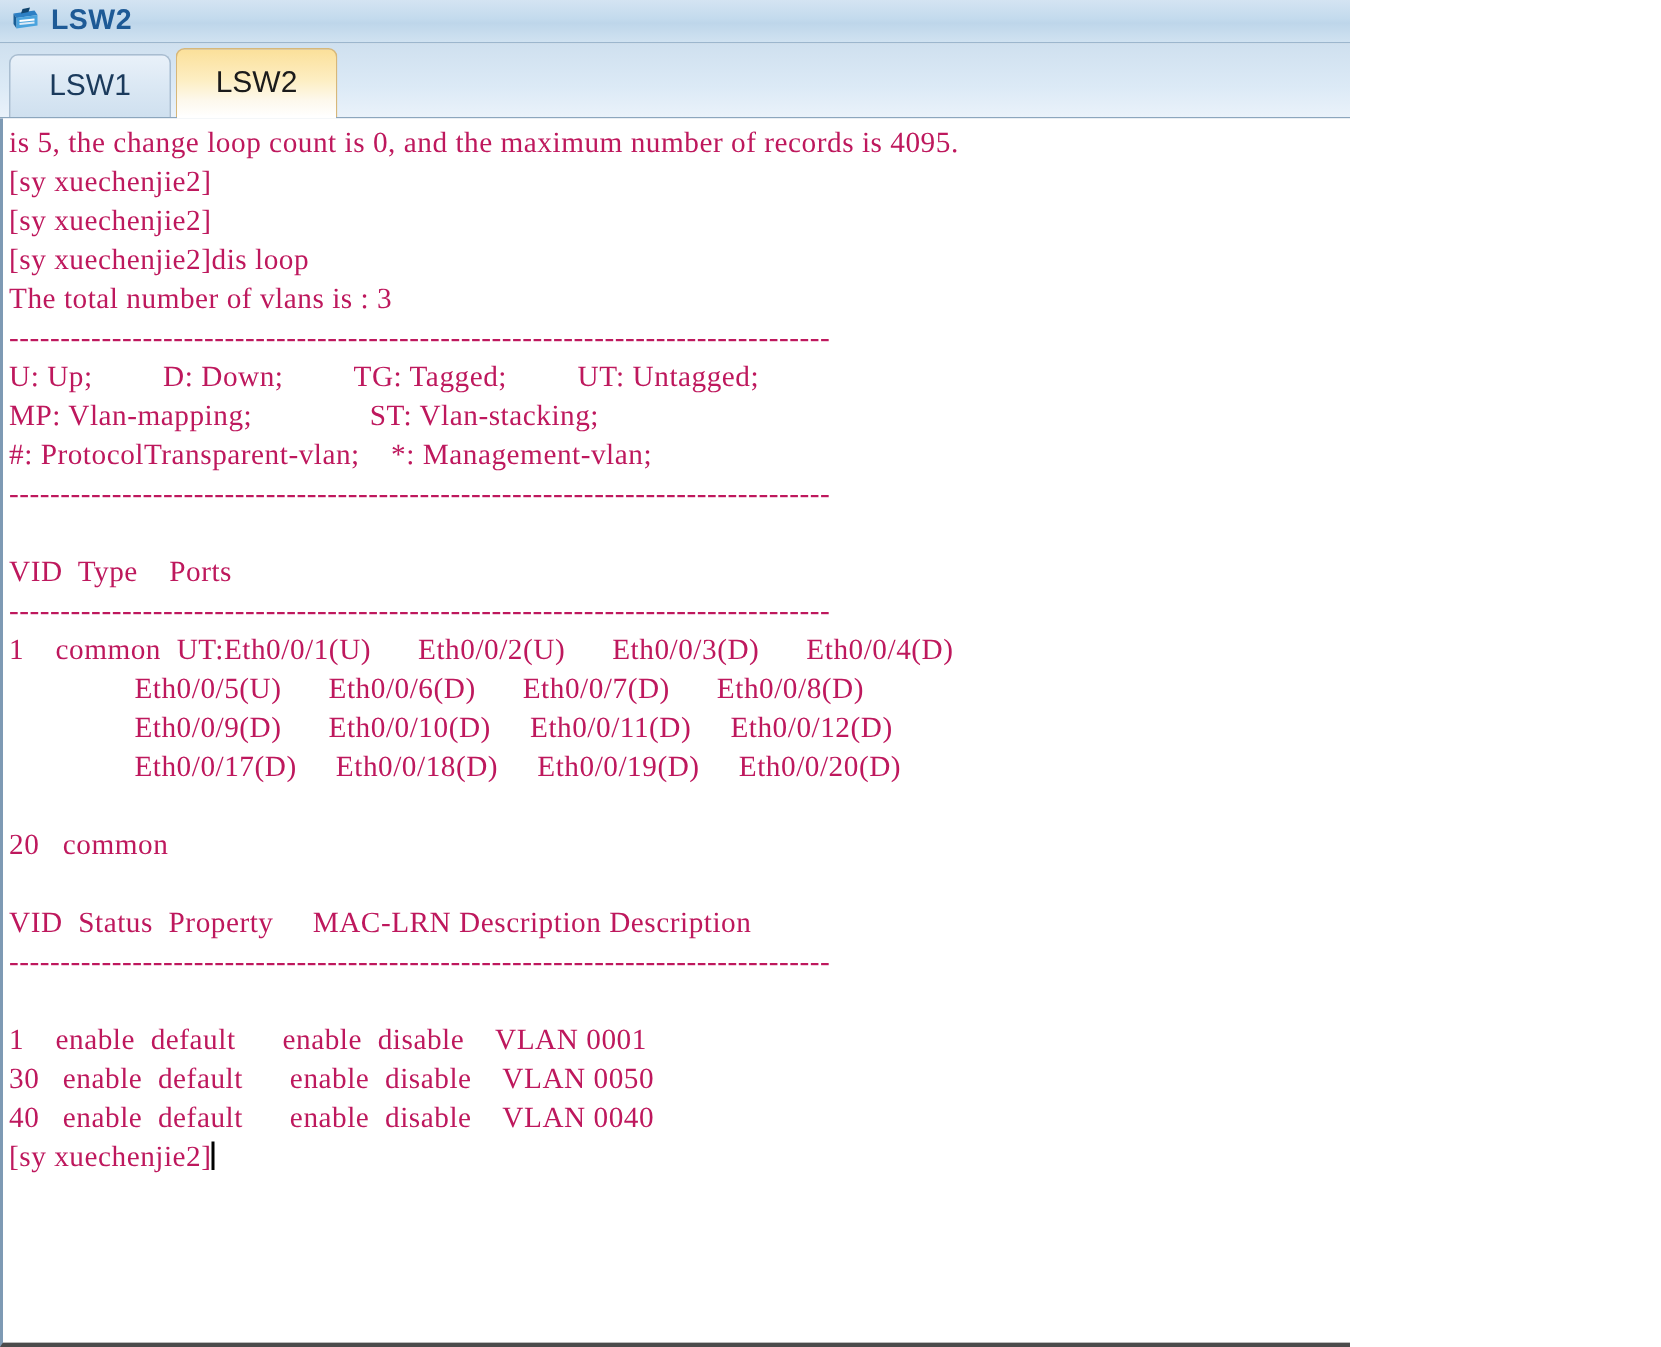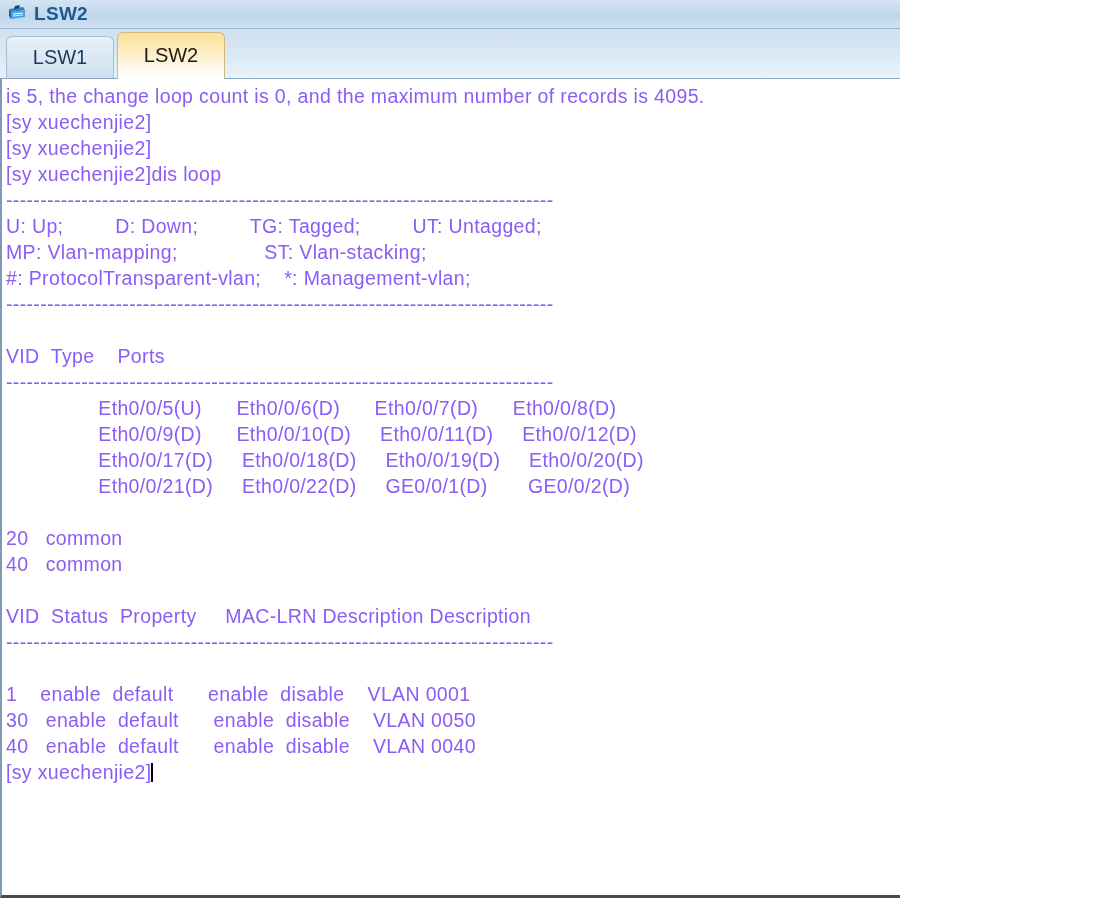--- a/index.html
+++ b/index.html
@@ -166,24 +166,24 @@
     position: absolute;
     left: 0; top: 0;
     right: 32px;
     bottom: 0;
     background: #ffffff;
     overflow: hidden;
     padding: 4px 0 0 4px;
     box-sizing: border-box;
   }
   .term-line {
-    font-family: Liberation Sans, sans-serif;
+    font-family: Liberation Serif, serif;
     font-size: 19.5px;
     line-height: 26px;
-    color: #8b5cf6;
+    color: #be185d;
     white-space: pre;
     letter-spacing: 0.35px;
     height: 26px;
   }
   .caret {
     display: inline-block;
     width: 2px;
     height: 19px;
     background: #000;
     vertical-align: -3px;
@@ -264,35 +264,35 @@
       <span>LSW2</span>
     </div>
   </div>
 
   <div class="terminal-frame">
     <div class="terminal" id="terminal">
         <div class="term-line">is 5, the change loop count is 0, and the maximum number of records is 4095.</div>
         <div class="term-line">[sy xuechenjie2]</div>
         <div class="term-line">[sy xuechenjie2]</div>
         <div class="term-line">[sy xuechenjie2]dis loop</div>
+        <div class="term-line">The total number of vlans is : 3</div>
         <div class="term-line">--------------------------------------------------------------------------------</div>
         <div class="term-line">U: Up;         D: Down;         TG: Tagged;         UT: Untagged;</div>
         <div class="term-line">MP: Vlan-mapping;               ST: Vlan-stacking;</div>
         <div class="term-line">#: ProtocolTransparent-vlan;    *: Management-vlan;</div>
         <div class="term-line">--------------------------------------------------------------------------------</div>
         <div class="term-line"></div>
         <div class="term-line">VID  Type    Ports</div>
         <div class="term-line">--------------------------------------------------------------------------------</div>
+        <div class="term-line">1    common  UT:Eth0/0/1(U)      Eth0/0/2(U)      Eth0/0/3(D)      Eth0/0/4(D)</div>
         <div class="term-line">                Eth0/0/5(U)      Eth0/0/6(D)      Eth0/0/7(D)      Eth0/0/8(D)</div>
         <div class="term-line">                Eth0/0/9(D)      Eth0/0/10(D)     Eth0/0/11(D)     Eth0/0/12(D)</div>
         <div class="term-line">                Eth0/0/17(D)     Eth0/0/18(D)     Eth0/0/19(D)     Eth0/0/20(D)</div>
-        <div class="term-line">                Eth0/0/21(D)     Eth0/0/22(D)     GE0/0/1(D)       GE0/0/2(D)</div>
         <div class="term-line"></div>
         <div class="term-line">20   common</div>
-        <div class="term-line">40   common</div>
         <div class="term-line"></div>
         <div class="term-line">VID  Status  Property     MAC-LRN Description Description</div>
         <div class="term-line">--------------------------------------------------------------------------------</div>
         <div class="term-line"></div>
         <div class="term-line">1    enable  default      enable  disable    VLAN 0001</div>
         <div class="term-line">30   enable  default      enable  disable    VLAN 0050</div>
         <div class="term-line">40   enable  default      enable  disable    VLAN 0040</div>
         <div class="term-line">[sy xuechenjie2]<span class="caret"></span></div>
       </div>
 

